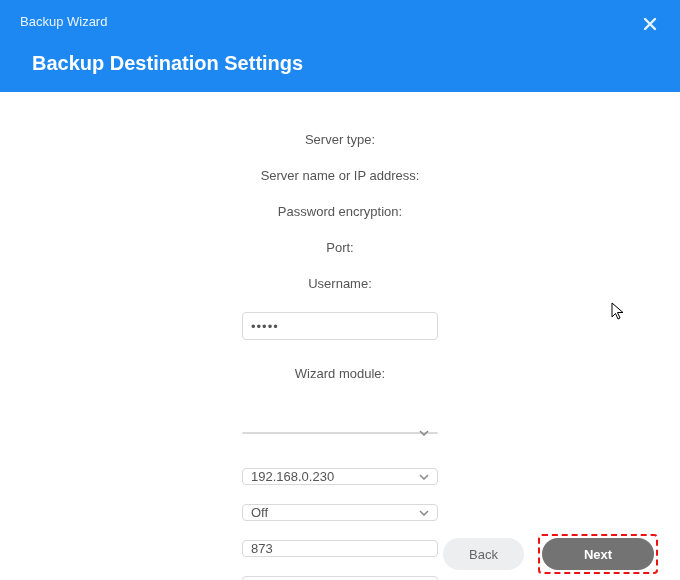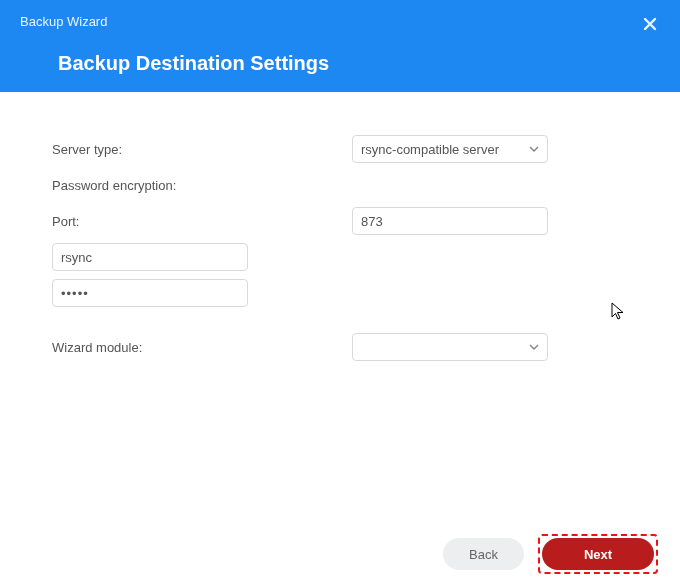--- a/index.html
+++ b/index.html
@@ -26,34 +26,35 @@
     color: #e9f3ff;
     cursor: pointer;
     display:flex;
     align-items:center;
     justify-content:center;
     width:24px;
     height:24px;
   }
   .header .page-title {
     position: absolute;
-    left: 58px;
+    left: 32px;
     top: 52px;
     font-size: 20px;
     font-weight: 700;
     color: #fff;
   }
   .body {
     padding: 40px 52px 0 52px;
   }
   .row {
     display: flex;
     align-items: center;
     height: 34px;
     margin-bottom: 2px;
+    flex-direction: column;
   }
   .row .label {
     flex: 0 0 300px;
     color: #555;
     font-size: 13px;
   }
   .field {
     width: 196px;
     height: 28px;
     border: 1px solid #d9d9d9;
@@ -102,21 +103,21 @@
     align-items: center;
     justify-content: center;
     cursor: pointer;
     user-select: none;
   }
   .btn-back {
     background: #eceef0;
     color: #666;
   }
   .btn-next {
-    background: #b91c1c;
+    background: #737373;
     color: #fff;
     font-weight: 600;
     min-width: 112px;
   }
   .next-highlight {
     border: 2px dashed #e11;
     padding: 2px;
     border-radius: 4px;
   }
   .cursor-arrow {
@@ -138,42 +139,61 @@
         </svg>
     </div>
     <div class="page-title">Backup Destination Settings</div>
   </div>
 
   <div class="body">
 
     <div class="row">
       <div class="label">Server type:</div>
       <div class="field">
-        <span>rsync-compatible server</span>
-        <span class="caret">
-          <svg width="10" height="6" viewBox="0 0 10 6">
-              <path d="M1 1 L5 5 L9 1" fill="none" stroke="#888" stroke-width="1.5"></path>
-            </svg>
-        </span>
-      </div>
-    </div>
-
+        <span class="caret">
+          <svg width="10" height="6" viewBox="0 0 10 6">
+              <path d="M1 1 L5 5 L9 1" fill="none" stroke="#888" stroke-width="1.5"></path>
+            </svg>
+        </span>
+      </div>
+    </div>
+
+    <div class="row">
+      <div class="label">Server name or IP address:</div>
+      <div class="field">
+        <span>192.168.0.230</span>
+        <span class="caret">
+          <svg width="10" height="6" viewBox="0 0 10 6">
+              <path d="M1 1 L5 5 L9 1" fill="none" stroke="#888" stroke-width="1.5"></path>
+            </svg>
+        </span>
+      </div>
+    </div>
 
     <div class="row">
       <div class="label">Password encryption:</div>
+      <div class="field">
+        <span>Off</span>
+        <span class="caret">
+          <svg width="10" height="6" viewBox="0 0 10 6">
+              <path d="M1 1 L5 5 L9 1" fill="none" stroke="#888" stroke-width="1.5"></path>
+            </svg>
+        </span>
+      </div>
     </div>
 
     <div class="row">
       <div class="label">Port:</div>
       <div class="field">
         <input type="text" value="873" style="">
       </div>
     </div>
 
     <div class="row">
+      <div class="label">Username:</div>
       <div class="field">
         <input type="text" value="rsync" style="">
       </div>
     </div>
 
     <div class="row">
       <div class="field">
         <span style="letter-spacing:1px;">•••••</span>
       </div>
     </div>

